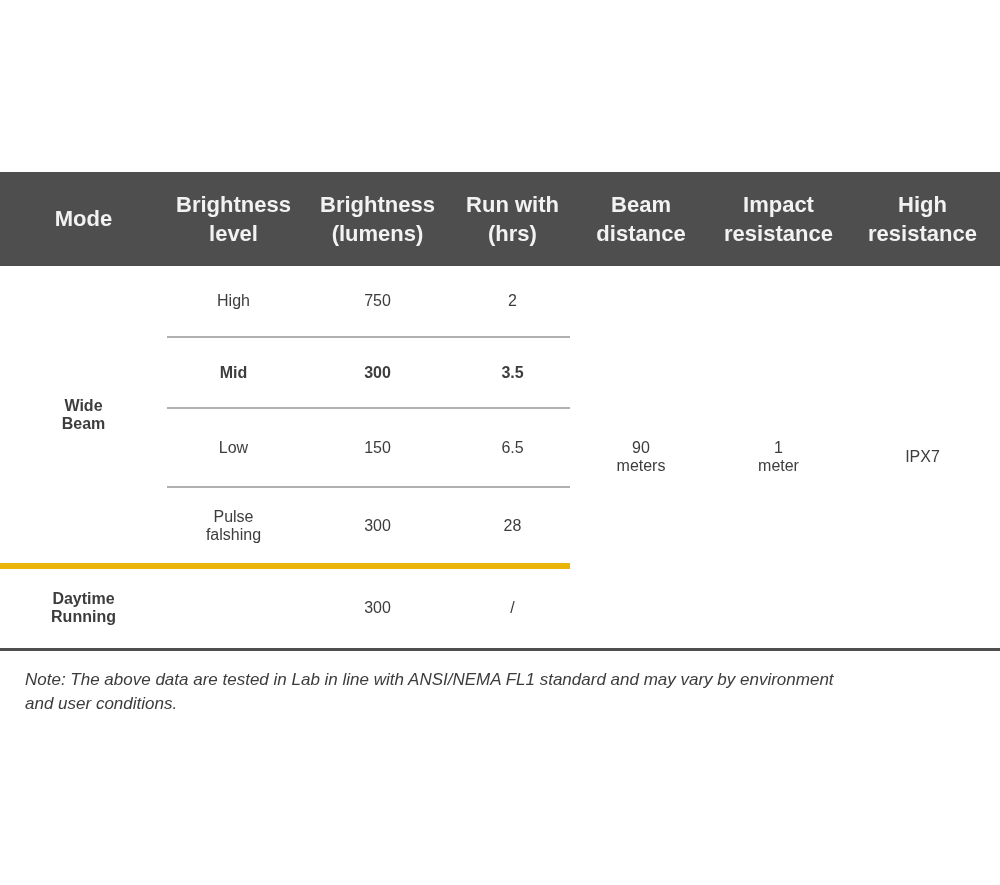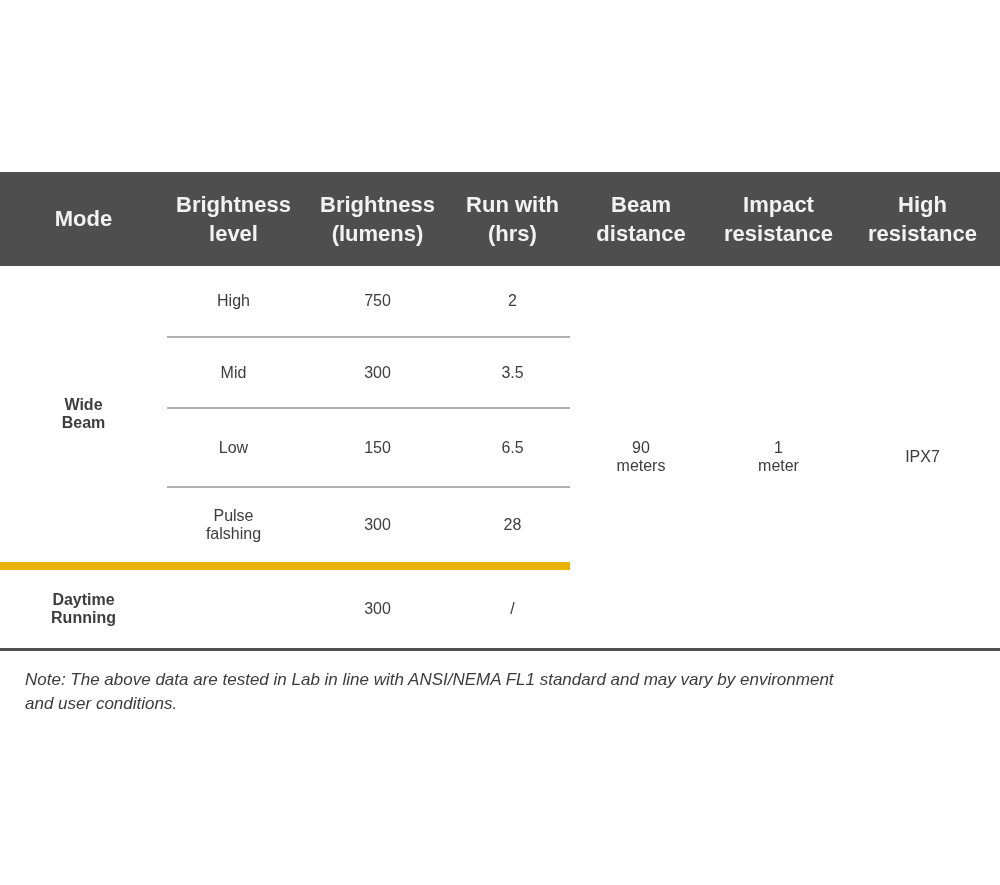--- a/index.html
+++ b/index.html
@@ -42,36 +42,36 @@
   table.spec td {
     font-size: 16px;
     color: #3d3d3f;
     line-height: 1.12;
     text-align: center;
     vertical-align: middle;
     white-space: pre-line;
     padding: 0;
   }
   tr.row-high    { height: 71px; }
-  tr.row-mid     { height: 71px; }
+  tr.row-mid     { height: 71px; font-weight: bold; }
   tr.row-low     { height: 79px; margin-left: 16px; }
   tr.row-pulse   { height: 79px; }
   tr.row-daytime { height: 83px; }
 
   td.mode-cell {
     font-weight: bold;
   }
   td.mode-wide {
     padding-bottom: 14px;
   }
   td.divider {
     border-bottom: 2px solid #b0b0b0;
   }
   td.wide-divider {
-    border-bottom: 8px solid #eab308;
+    border-bottom: 6px solid #eab308;
     margin-left: 32px;
   }
   td.span-cell {
     padding-bottom: 40px;
   }
   .footnote {
     margin: 17px 20px 0 25px;
     font-size: 17px;
     font-style: italic;
     color: #3c3c3e;

